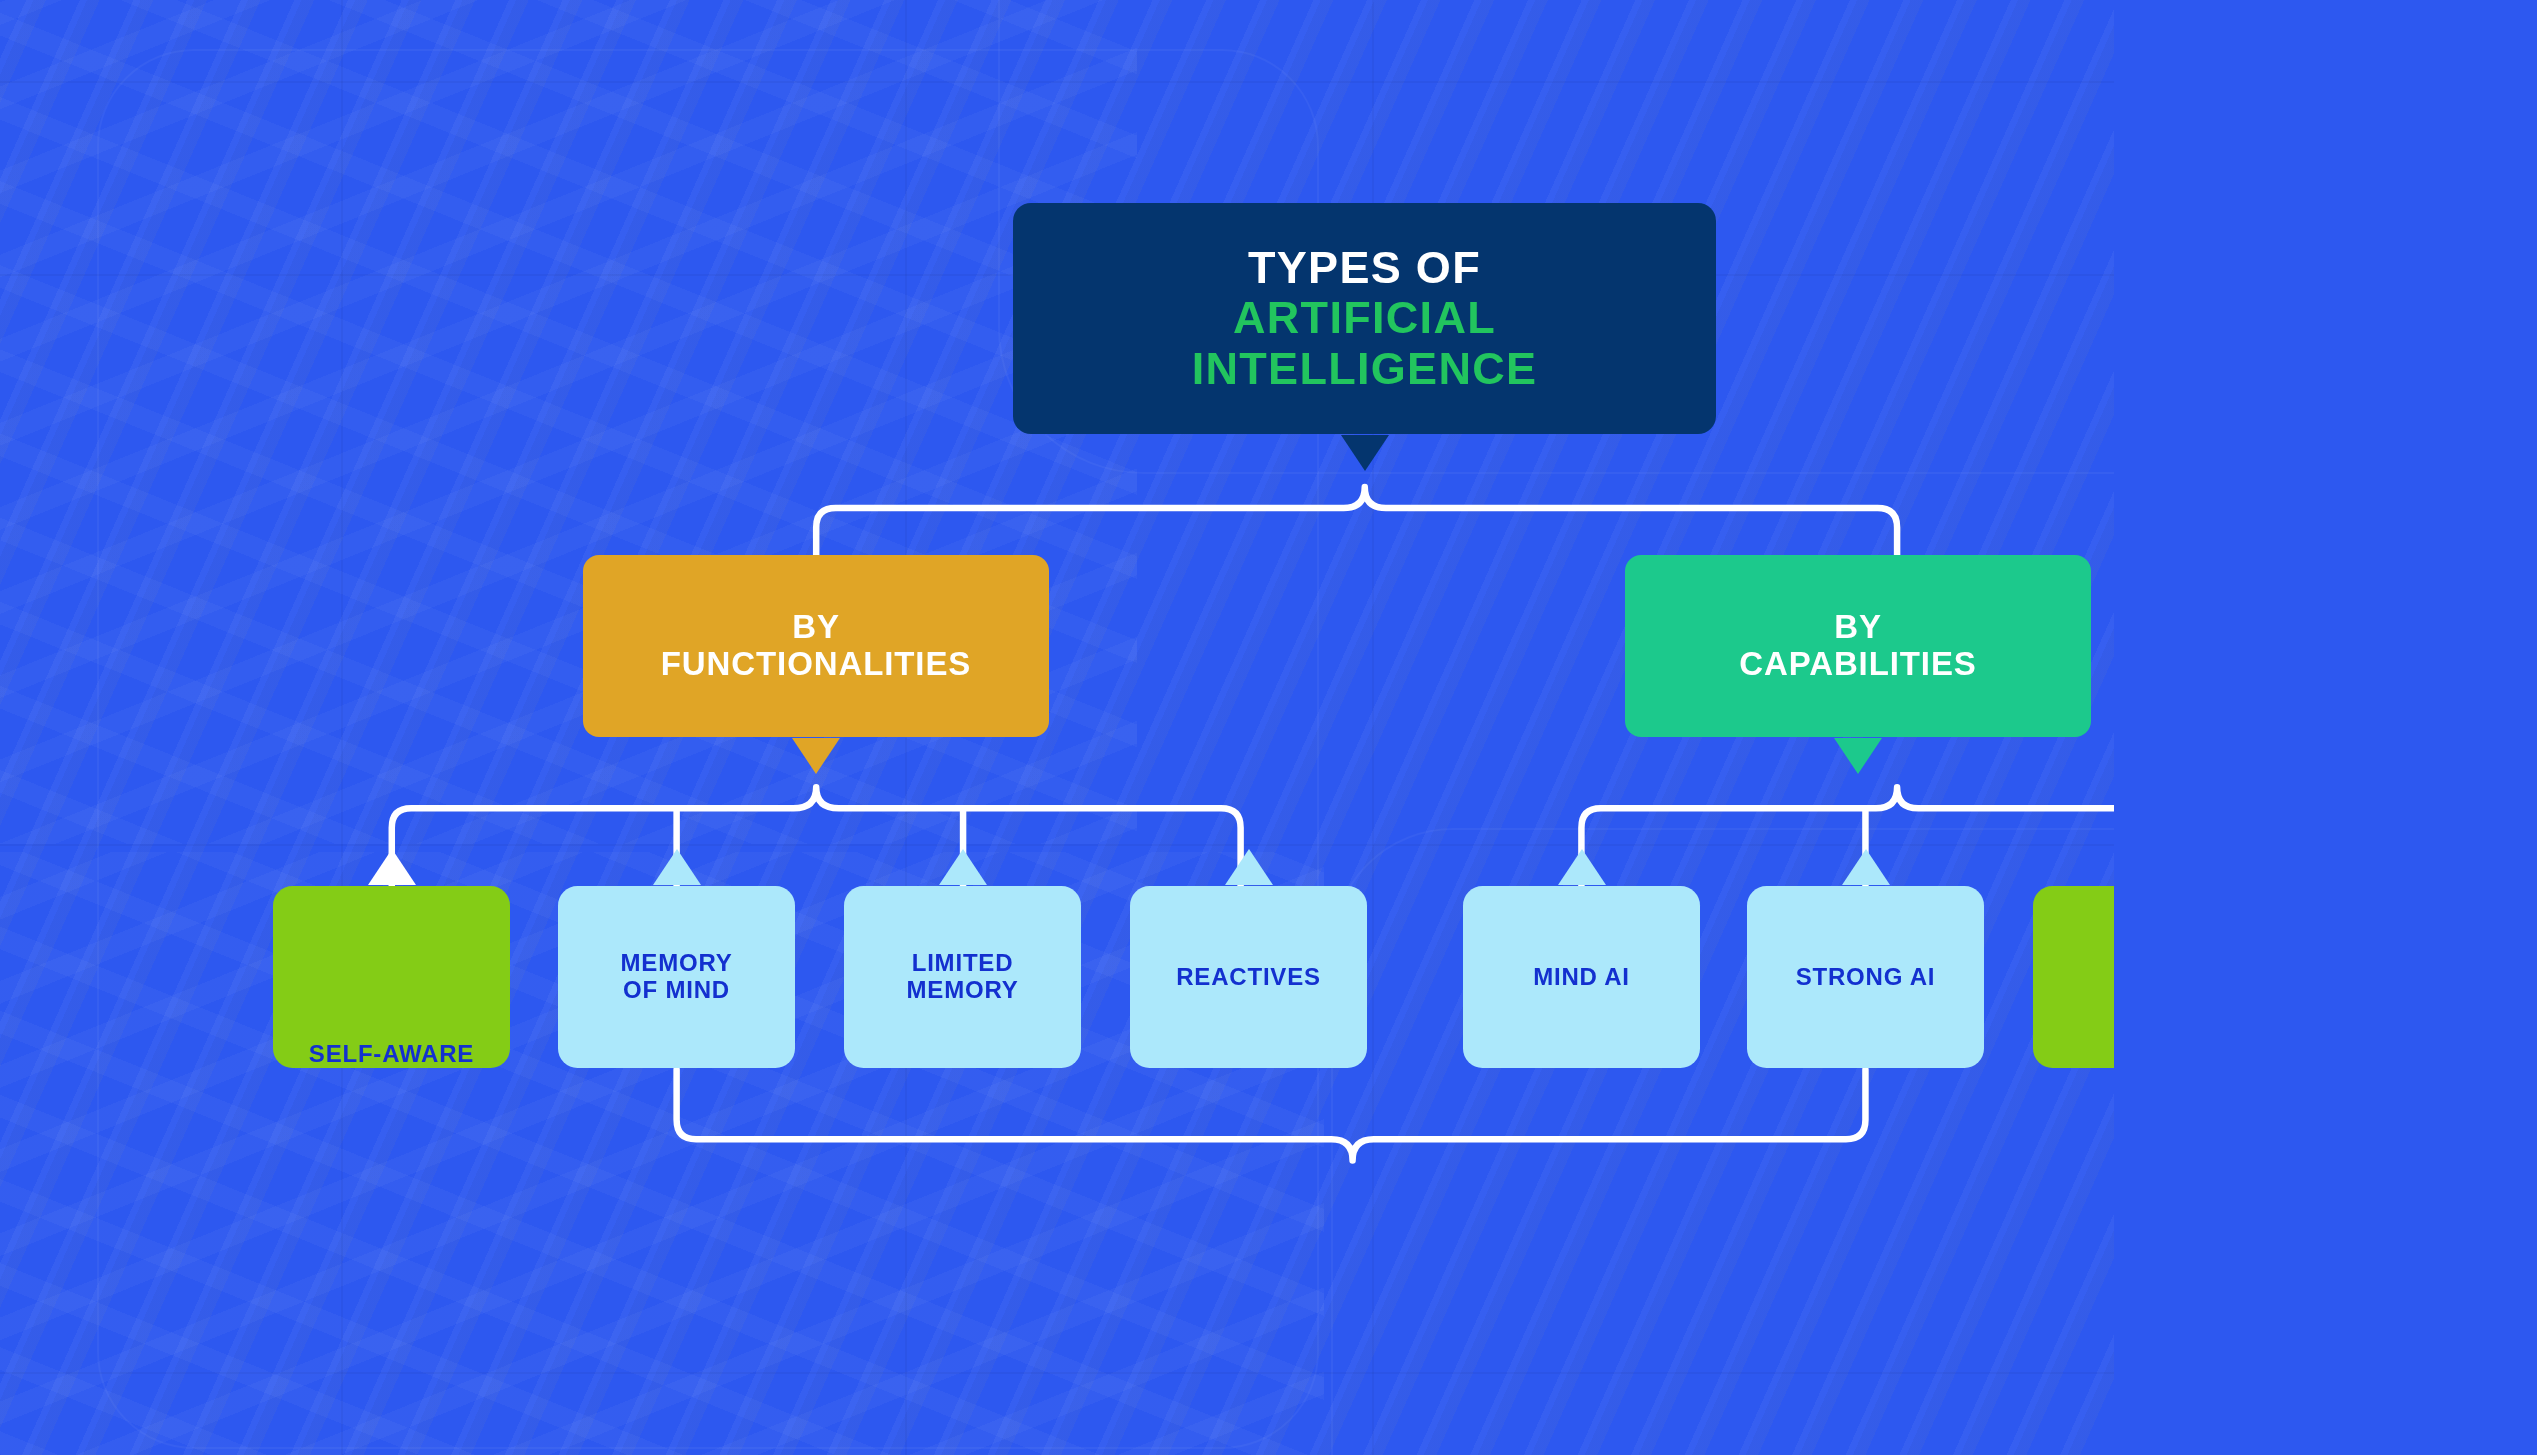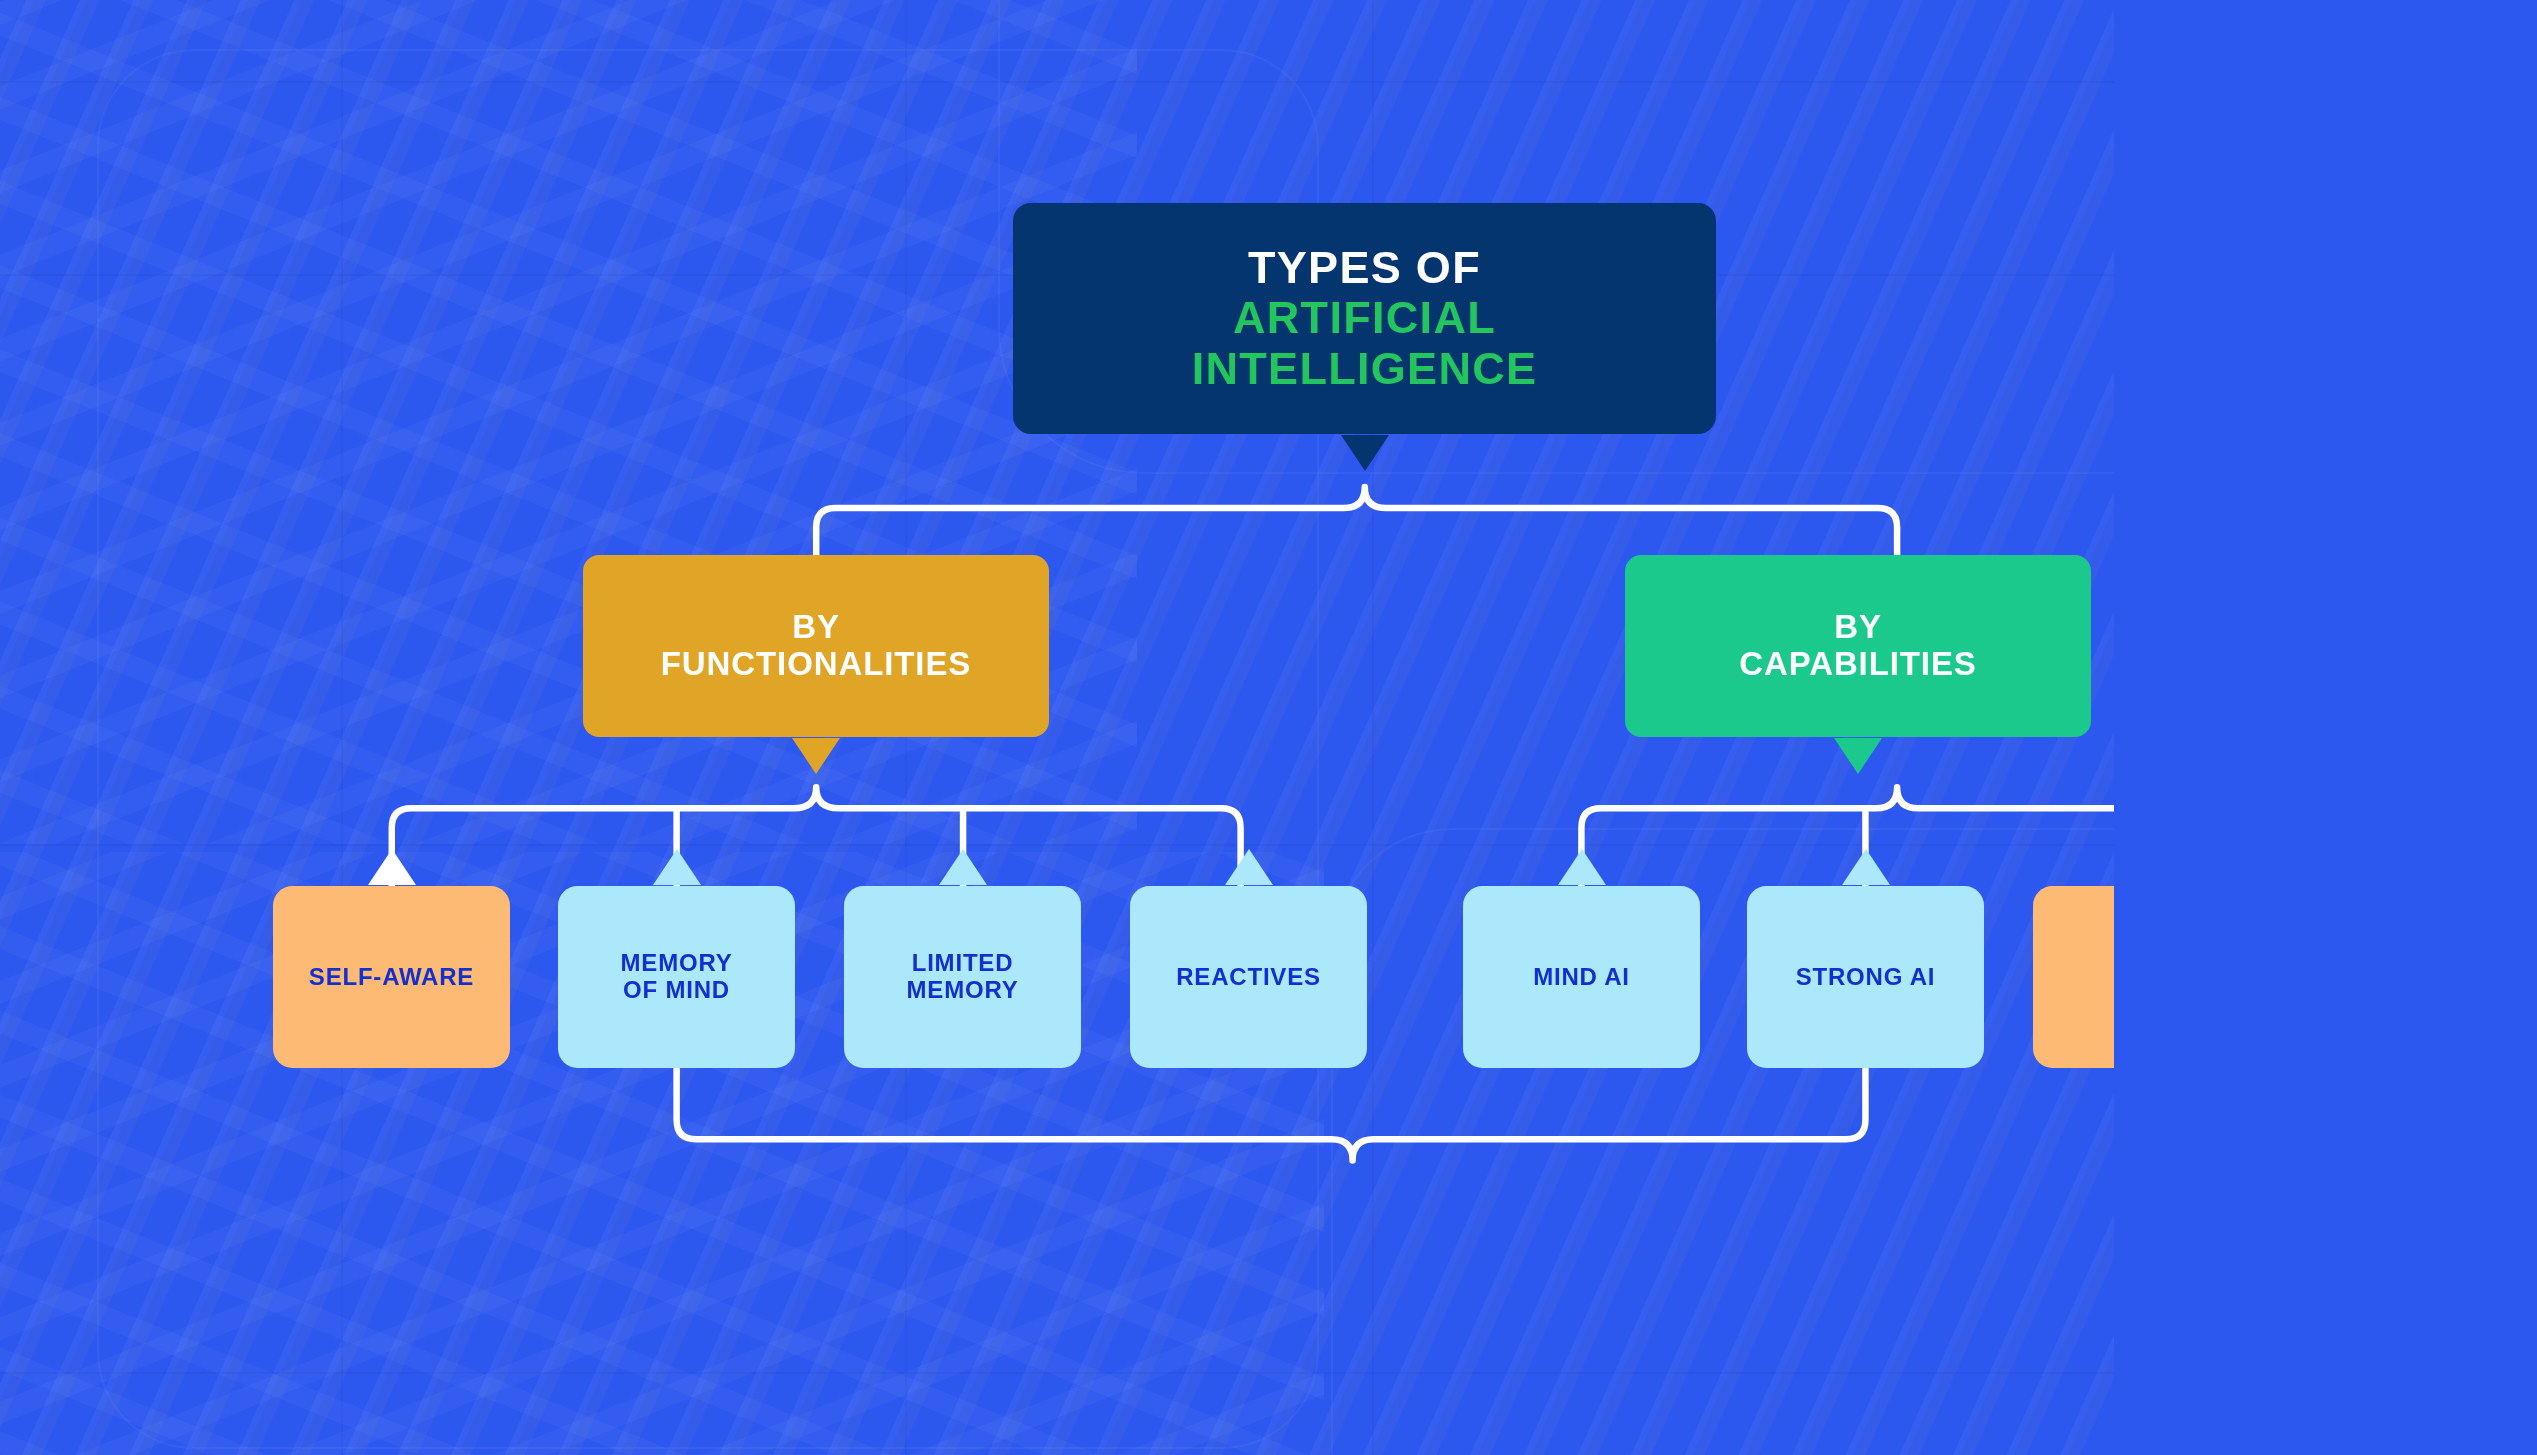--- a/index.html
+++ b/index.html
@@ -89,21 +89,21 @@
   #node-func{left:583px;top:555px;background:#e0a526;}
   #node-func .tail-down{border-top:36px solid #e0a526;}
   #node-cap{left:1625px;top:555px;background:#1cc98c;}
   #node-cap .tail-down{border-top:36px solid #1cc98c;}
 
   
   .node-l3{width:237px;height:182px;border-radius:19.5px;top:886px;}
   .node-l3 .lbl{font-size:24px;font-weight:800;color:#1330cf;letter-spacing:0.8px;}
   .leaf-cyan{background:#ace8fb;}
   .leaf-cyan .tail-up{border-bottom:36px solid #ace8fb;}
-  .leaf-white{background:#fdba74;}
+  .leaf-white{background:#84cc16;align-items:flex-end;}
   .leaf-white .tail-up{border-bottom:36px solid #ffffff;}
   .leaf-white .lbl{color:#1330cf;}
 
   #leaf-0{left:273px;}
   #leaf-1{left:558px;}
   #leaf-2{left:844px;}
   #leaf-3{left:1130px;}
   #leaf-4{left:1463px;}
   #leaf-5{left:1747px;}
   #leaf-6{left:2033px;}

